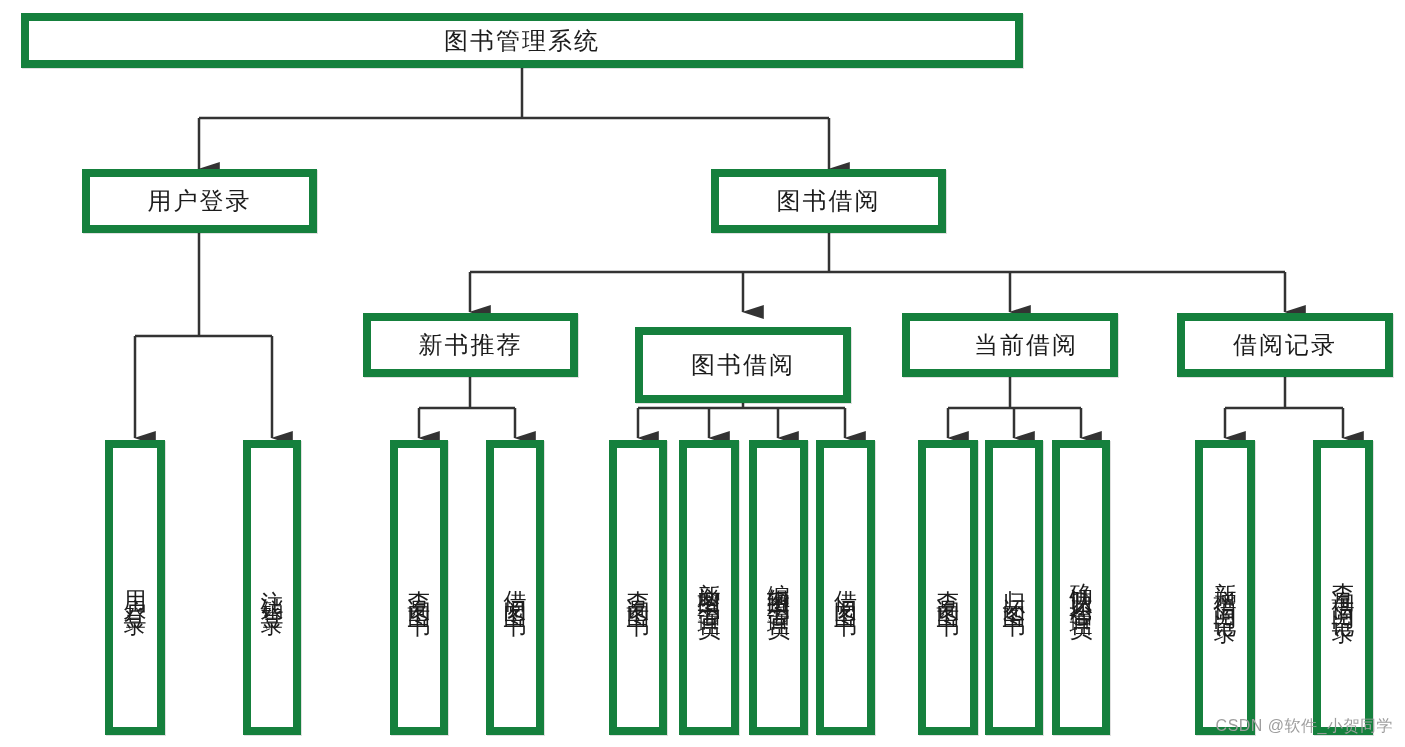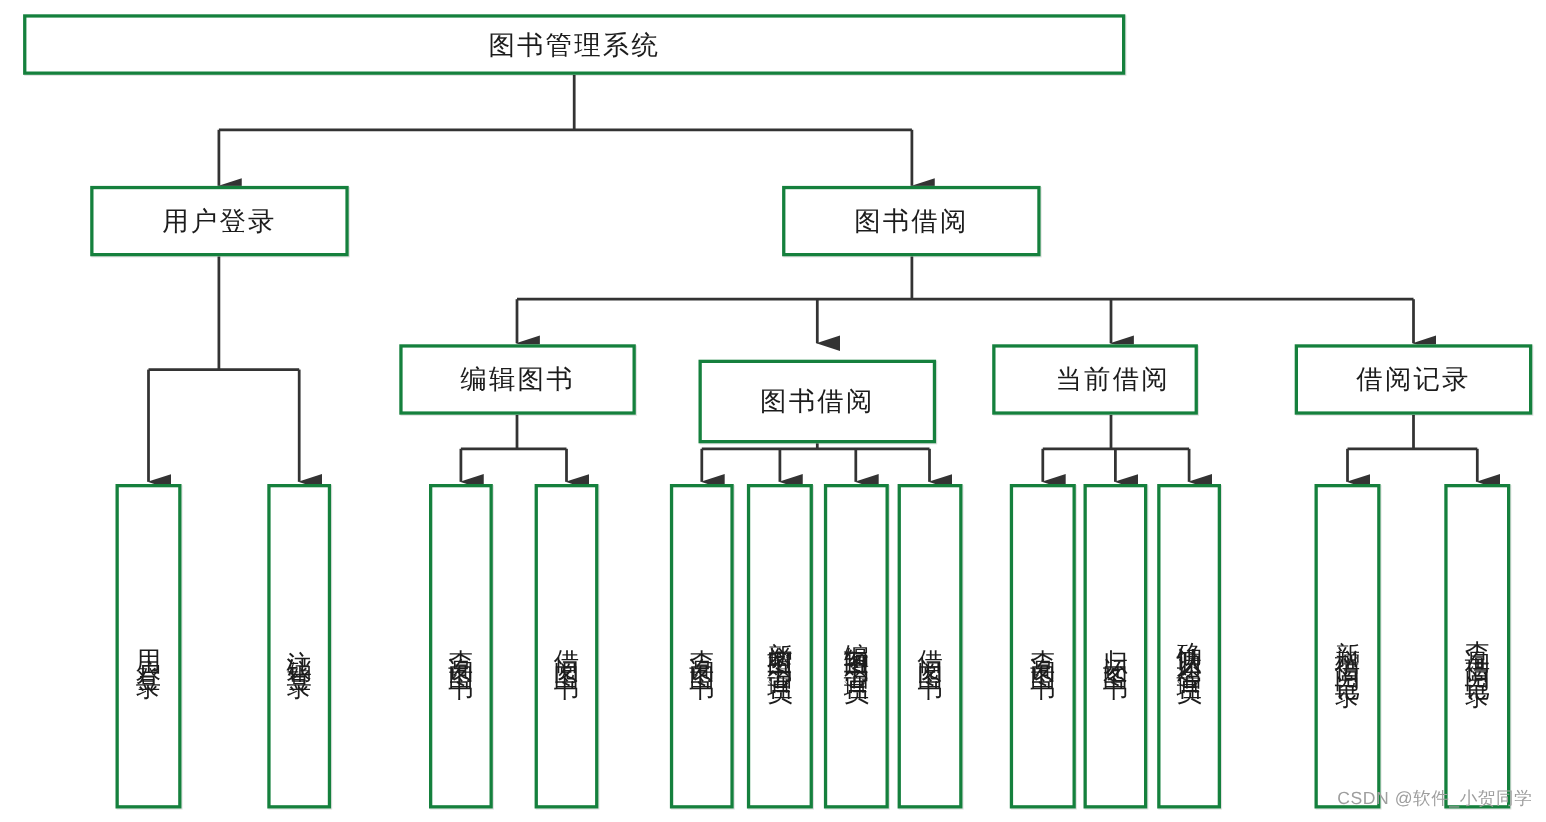--- a/index.html
+++ b/index.html
@@ -8,21 +8,21 @@
     background: #ffffff;
     font-family: "Liberation Sans", sans-serif;
     overflow: hidden;
   }
   #canvas { position: relative; width: 1405px; height: 747px; background: #ffffff; }
   #wires { position: absolute; left: 0; top: 0; z-index: 1; }
   .cl { stroke: #333333; stroke-width: 2.5; fill: none; }
   .al { stroke: #333333; stroke-width: 2.5; marker-end: url(#arrowhead); }
   .hbox, .vbox {
     position: absolute;
-    border: 3px solid #15803d;
+    border: 8px solid #15803d;
     background: #ffffff;
     display: flex; align-items: center; justify-content: center;
     color: #1c1c1c;
     z-index: 2;
     box-shadow: 1px 1px 0 rgba(0,0,0,0.12);
   }
   .hbox { font-size: 24px; letter-spacing: 2px; }
   .vbox {
     writing-mode: vertical-rl;
     font-size: 23px;
@@ -84,23 +84,23 @@
 
     <line class="al" x1="1225" y1="408" x2="1225" y2="438"></line>
     <line class="al" x1="1343" y1="408" x2="1343" y2="438"></line>
   </svg>
 
   <div class="hbox" style="left:21px; top:13px; width:1002px; height:55px;">图书管理系统</div>
 
   <div class="hbox" style="left:82px; top:169px; width:235px; height:64px;">用户登录</div>
   <div class="hbox" style="left:711px; top:169px; width:235px; height:64px;">图书借阅</div>
 
-  <div class="hbox" style="left:363px; top:313px; width:215px; height:64px;">编辑图书</div>
+  <div class="hbox" style="left:363px; top:313px; width:215px; height:64px;">新书推荐</div>
   <div class="hbox" style="left:635px; top:327px; width:216px; height:76px;">图书借阅</div>
-  <div class="hbox" style="left:902px; top:313px; width:187px; height:64px;padding-left:32px;">当前借阅</div>
+  <div class="hbox" style="left:902px; top:313px; width:216px; height:64px;padding-left:32px;">当前借阅</div>
   <div class="hbox" style="left:1177px; top:313px; width:216px; height:64px;">借阅记录</div>
 
   <div class="vbox" style="left:105px; top:440px; width:60px; height:295px;">用户登录</div>
   <div class="vbox" style="left:243px; top:440px; width:58px; height:295px;">注销登录</div>
 
   <div class="vbox" style="left:390px; top:440px; width:58px; height:295px;">查询图书</div>
   <div class="vbox" style="left:486px; top:440px; width:58px; height:295px;">借阅图书</div>
 
   <div class="vbox" style="left:609px; top:440px; width:58px; height:295px;">查询图书</div>
   <div class="vbox" style="left:679px; top:440px; width:60px; height:295px; letter-spacing:5px;">新增图书（管理员）</div>

